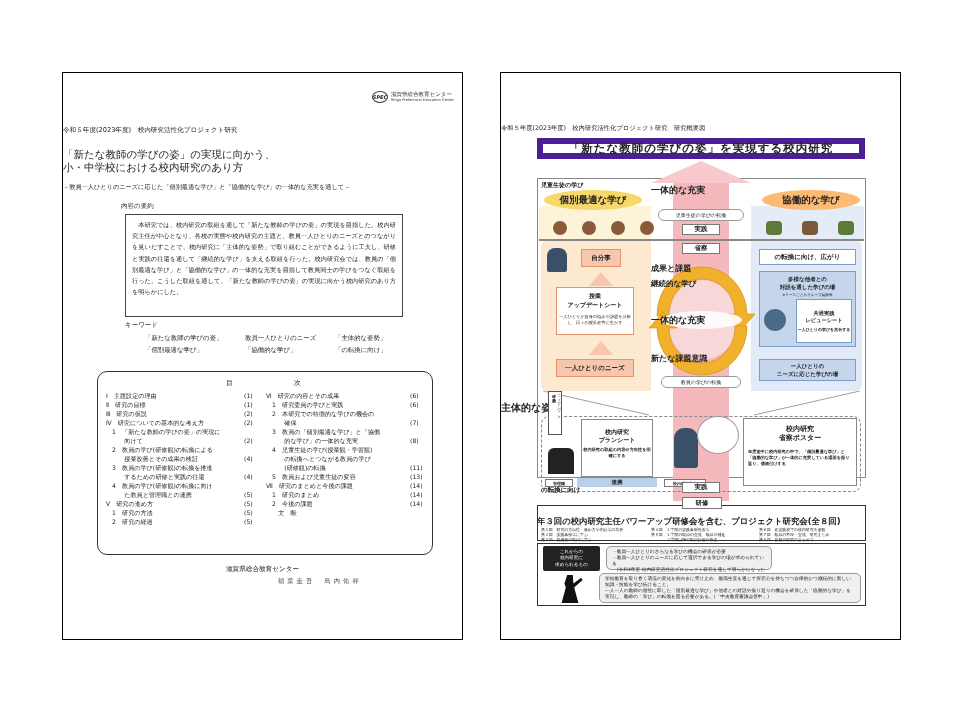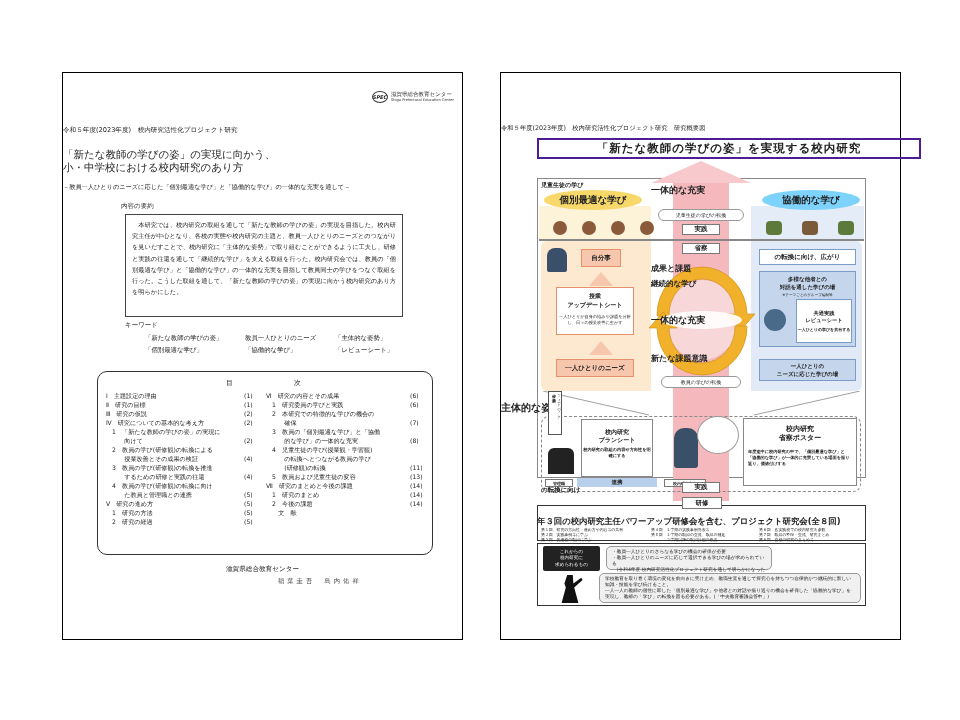--- a/index.html
+++ b/index.html
@@ -22,27 +22,27 @@
 .kwlabel{left:62px;top:248px;font-size:6.5px}
 .kw{font-size:6.4px}
 .toc{left:34px;top:298px;width:336px;height:184px;border:1px solid #333;border-radius:10px}
 .toc-h{top:6px;font-size:6.8px}
 .tocline{font-size:6.1px;line-height:8.6px;position:absolute;white-space:nowrap}
 .pg{position:absolute;font-size:6.1px}
 .foot1{left:163px;top:492px;font-size:6.6px}
 .foot2{left:215px;top:504px;font-size:6.3px;letter-spacing:3px;color:#444}
 
 .sub2{left:0;right:0;top:51px;font-size:6.3px}
-.title2box{left:36px;top:65px;width:384px;height:21px;border:2px solid #4c1d95;font-size:11.5px;font-weight:bold;display:flex;align-items:center;justify-content:center;letter-spacing:1px}
+.title2box{left:36px;top:65px;width:328px;height:21px;border:6px solid #4c1d95;font-size:11.5px;font-weight:bold;display:flex;align-items:center;justify-content:center;letter-spacing:1px}
 .bigarrow{left:150px;top:88px;width:100px;height:340px}
 .stu-frame{left:36px;top:105px;width:329px;height:300px;border:1px solid #888}
 .stu-label{left:40px;top:108px;font-size:6px;font-weight:bold}
 .ellipse{height:20px;border-radius:50%;font-size:9.5px;font-weight:bold;display:flex;align-items:center;justify-content:center}
 .yl{background:#f8d86a;left:43px;top:117px;width:98px}
-.bl{background:#7dd3fc;left:261px;top:117px;width:98px}
+.bl{background:#fdba74;left:261px;top:117px;width:98px}
 .ittai{left:150px;top:111px;width:100px;font-size:9px;font-weight:bold}
 .pill{background:#fff;border:1px solid #999;border-radius:8px;font-size:5px;display:flex;align-items:center;justify-content:center}
 .area-y{left:38px;top:133px;width:112px;height:33px;background:#fdf3d8}
 .area-b{left:250px;top:133px;width:113px;height:33px;background:#e4ecf7}
 .midband{left:38px;top:166px;width:325px;height:2px;background:#888}
 .zone-y{left:40px;top:168px;width:110px;height:150px;background:#fde9cf;border-radius:6px 0 0 6px}
 .zone-b{left:250px;top:168px;width:111px;height:150px;background:#e1eaf6;border-radius:0 6px 6px 0}
 .obox{border:1.5px solid #e7916b;background:#fff;font-size:6.5px;font-weight:bold;display:flex;align-items:center;justify-content:center;text-align:center}
 .obox.fill{background:#f6c7ad}
 .bbox{border:1.5px solid #7a9cc9;background:#fff;font-size:6.5px;font-weight:bold;display:flex;align-items:center;justify-content:center;text-align:center}
@@ -77,21 +77,21 @@
   </div>
   <div class="abs c tagline">－教員一人ひとりのニーズに応じた「個別最適な学び」と「協働的な学び」の一体的な充実を通して－</div>
   <div class="abs sumlabel">内容の要約</div>
   <div class="abs sumbox">本研究では、校内研究の取組を通して「新たな教師の学びの姿」の実現を目指した。校内研究主任が中心となり、各校の実態や校内研究の主題と、教員一人ひとりのニーズとのつながりを見いだすことで、校内研究に「主体的な姿勢」で取り組むことができるように工夫し、研修と実践の往還を通して「継続的な学び」を支える取組を行った。校内研究会では、教員の「個別最適な学び」と「協働的な学び」の一体的な充実を目指して教員同士の学びをつなぐ取組を行った。こうした取組を通して、「新たな教師の学びの姿」の実現に向かう校内研究のあり方を明らかにした。</div>
   <div class="abs kwlabel">キーワード</div>
   <div class="abs kw" style="left:82px;top:261px">「新たな教師の学びの姿」</div>
   <div class="abs kw" style="left:182px;top:261px">教員一人ひとりのニーズ</div>
   <div class="abs kw" style="left:272px;top:261px">「主体的な姿勢」</div>
   <div class="abs kw" style="left:82px;top:273px">「個別最適な学び」</div>
   <div class="abs kw" style="left:182px;top:273px">「協働的な学び」</div>
-  <div class="abs kw" style="left:272px;top:273px">「レビューシート」</div>
+  <div class="abs kw" style="left:272px;top:273px">「の転換に向け」</div>
 
   <div class="abs toc">
     <div class="abs toc-h" style="left:128px">目</div>
     <div class="abs toc-h" style="left:196px">次</div>
     <div id="tocL">
         <div class="tocline" style="left: 8px; top: 20px;">Ⅰ　主題設定の理由</div>
         <div class="pg" style="left: 146px; top: 20px;">(1)</div>
         <div class="tocline" style="left: 8px; top: 29px;">Ⅱ　研究の目標</div>
         <div class="pg" style="left: 146px; top: 29px;">(1)</div>
         <div class="tocline" style="left: 8px; top: 38px;">Ⅲ　研究の仮説</div>

